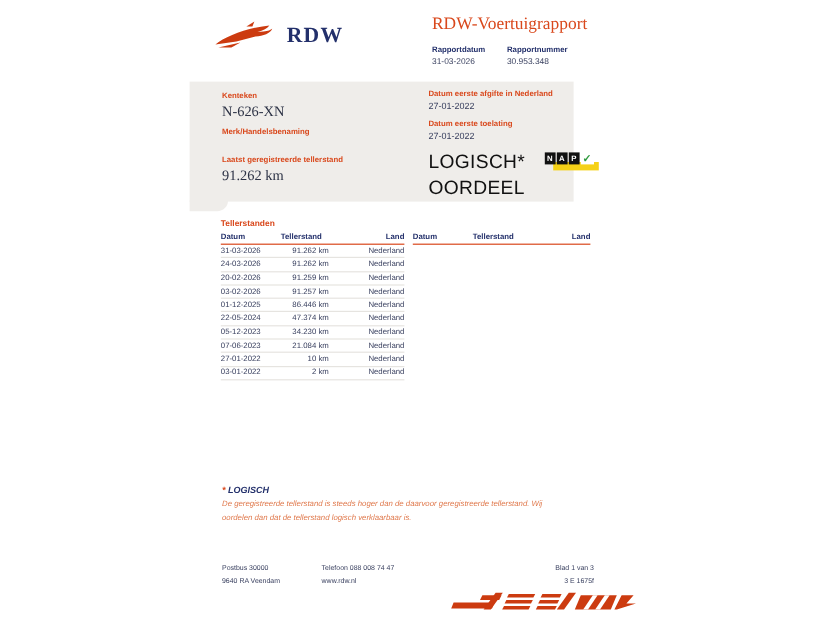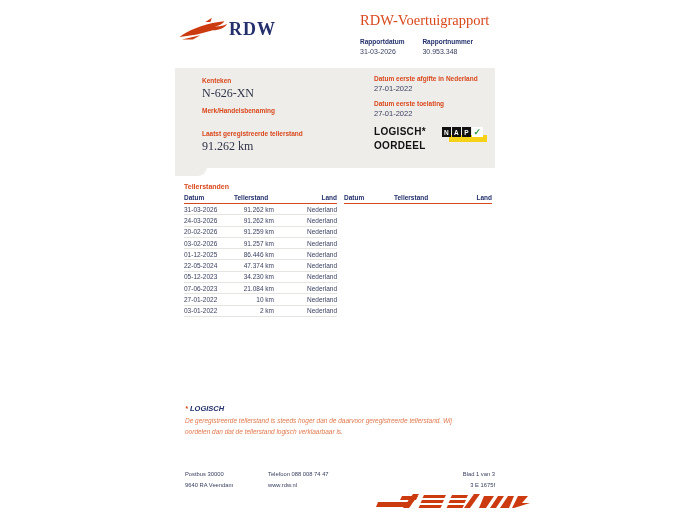--- a/index.html
+++ b/index.html
@@ -1,40 +1,40 @@
 <!DOCTYPE html>
 <html><head>
 <meta charset="utf-8">
 <style>
   html,body{margin:0;padding:0;background:#fff;}
   .page{
     position:relative;width:685px;height:514px;background:#ffffff;
     font-family:"Liberation Sans",sans-serif;color:#2c3245;overflow:hidden;
   }
   
-  .logo{position:absolute;left:177px;top:12px;display:flex;align-items:center;gap:2px;}
+  .logo{position:absolute;left:177px;top:12px;display:flex;align-items:center;gap:12px;}
   .logo-text{font-family:"Liberation Serif",serif;font-weight:bold;font-size:18px;color:#23306b;letter-spacing:1px;}
   .doc-title{position:absolute;left:360px;top:12px;font-family:"Liberation Serif",serif;
     font-weight:normal;font-size:14.5px;color:#d9481c;}
   .meta{position:absolute;left:360px;top:38px;display:flex;gap:18px;}
   .meta .lbl{font-size:6.5px;font-weight:bold;color:#23306b;margin-bottom:3px;}
   .meta .val{font-size:7px;color:#3a4160;}
 
   
-  .sumbox{position:absolute;left:175px;top:68px;width:320px;height:100px;background:#efedea;}
+  .sumbox{position:absolute;left:158px;top:68px;width:320px;height:100px;background:#efedea;}
   .sumbox::after{content:"";position:absolute;left:0;bottom:-8px;width:32px;height:9px;
     background:#efedea;border-radius:0 0 14px 0;}
   .col-left{position:absolute;left:27px;top:9px;width:160px;}
   .col-right{position:absolute;left:199px;top:7px;width:118px;}
   .f-lbl{font-size:6.5px;font-weight:bold;color:#d9481c;margin-bottom:2px;}
   .f-val-serif{font-family:"Liberation Serif",serif;font-size:12px;color:#2c3245;margin-bottom:6px;}
   .f-val-sm{font-size:7.5px;color:#3a4160;margin-bottom:7px;}
   .gap{height:14px;}
   .oordeel-row{display:flex;align-items:flex-start;margin-top:6px;}
-  .oordeel{font-weight:bold;font-size:10px;line-height:1.35;color:#111;letter-spacing:.3px;}
+  .oordeel{font-weight:normal;font-size:16px;line-height:1.35;color:#111;letter-spacing:.3px;}
   .nap{position:relative;margin-left:16px;margin-top:2px;width:48px;height:18px;}
   .nap-bar{position:absolute;left:7px;top:8px;width:38px;height:7px;background:#f5d117;}
   .nap-letters{position:absolute;left:0;top:0;display:flex;gap:1px;}
   .nap-sq{width:9px;height:10px;background:#111;color:#fff;font-size:6.5px;font-weight:bold;
     display:flex;align-items:center;justify-content:center;}
   .nap-check{width:11px;height:10px;background:#fff;color:#2f9b3e;font-size:9px;font-weight:bold;
     display:flex;align-items:center;justify-content:center;}
 
   
   .tbl-section{position:absolute;left:184px;top:183px;width:308px;}

